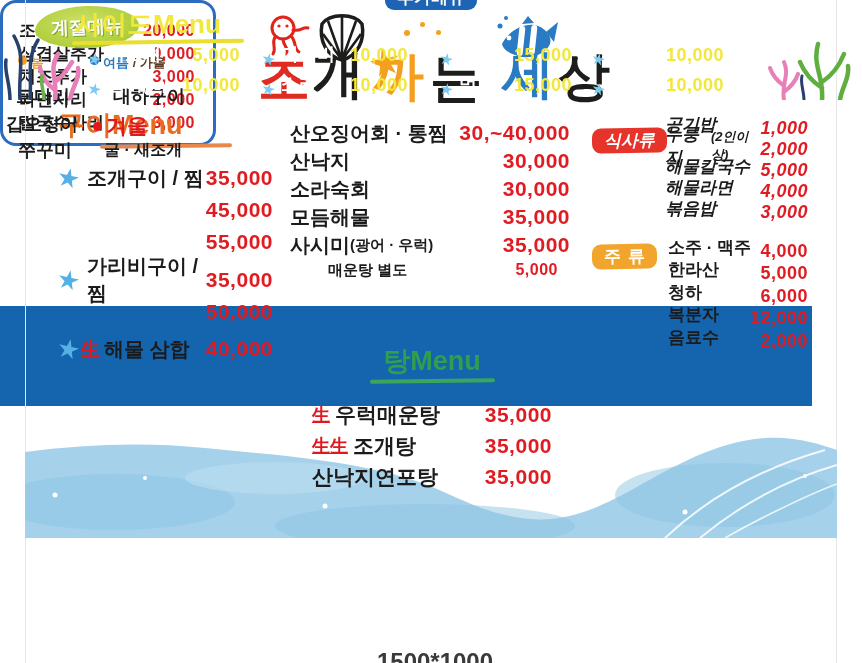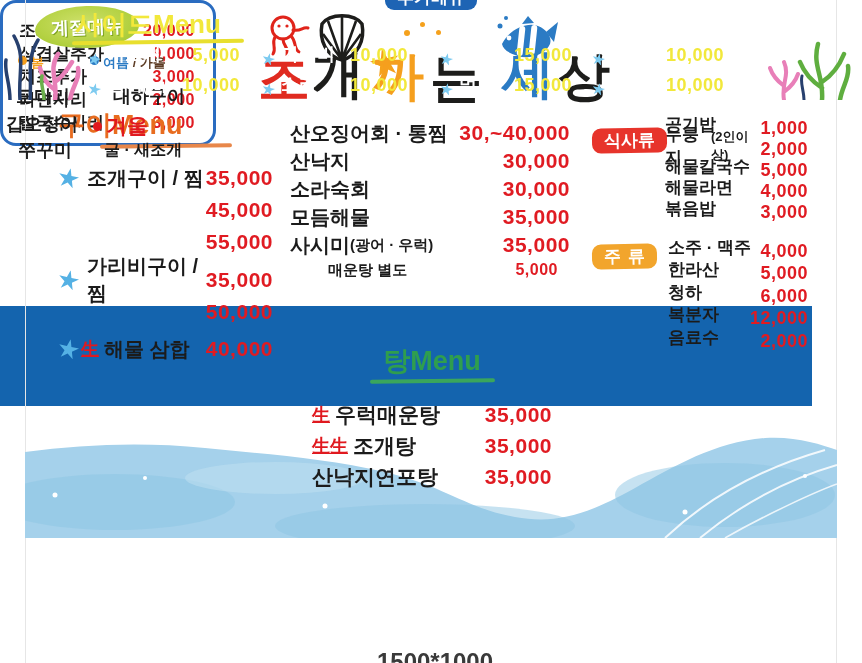--- a/index.html
+++ b/index.html
@@ -31,21 +31,21 @@
   #grill{left:58px;top:112px;width:215px;}
   #grill .row{height:32px;font-size:20px;}
   #grill .price{font-size:21px;}
   
   #seafood{left:290px;top:110px;width:280px;}
   #seafood .row{height:28px;font-size:20px;}
   #seafood .price{font-size:21px;}
   
   .badge{position:absolute;left:0;color:#fff;font-weight:bold;border-radius:9px;
          padding:4px 12px;font-size:17px;line-height:1;}
-  #meals{left:592px;top:114px;width:216px;}
+  #meals{left:592px;top:114px;width:216px;font-style:italic;}
   #drinks{left:592px;top:236px;width:216px;}
   .rlist{padding-left:73px;}
   .rlist .row{height:21px;font-size:17px;}
   .rlist .price{font-size:18px;margin-top:8px;}
   #drinks .rlist .row{height:22.5px;}
   
   #extras{left:83px;top:372px;width:210px;height:140px;background:#fff;
           border:3px solid #2a6cc0;border-radius:16px;z-index:3;}
   #extras .badge{left:50%;top:-15px;transform:translateX(-50%);background:#1e64b4;white-space:nowrap;}
   #extras .list{padding:16px 18px 0 16px;}

